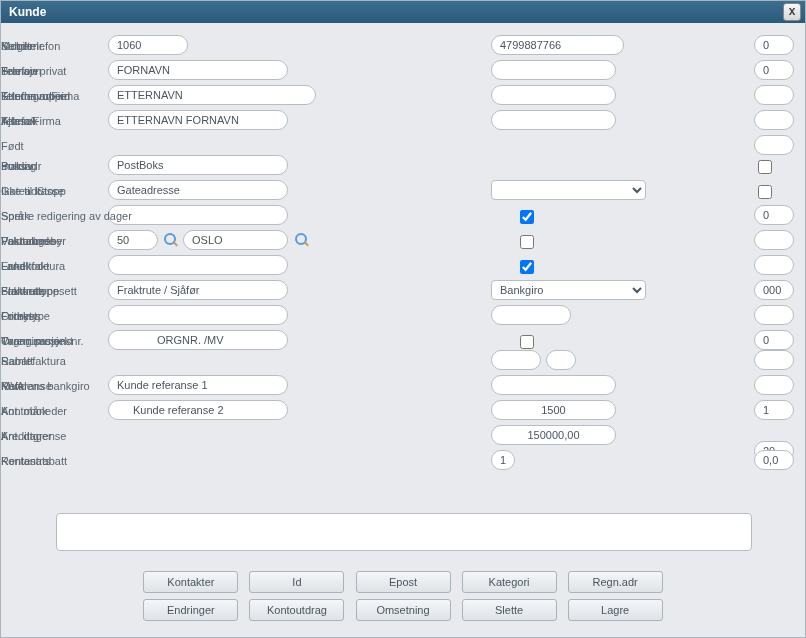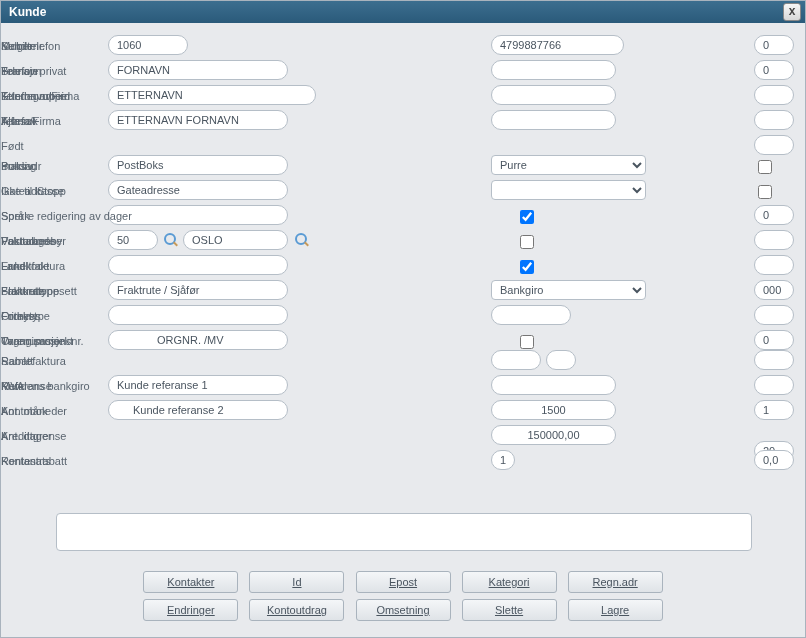--- a/index.html
+++ b/index.html
@@ -128,21 +128,20 @@
     height: 22px;
     margin: 0 4px;
     background: linear-gradient(to bottom, #f4f6f8, #dfe3e7);
     border: 1px solid #a9b3bd;
     border-radius: 3px;
     font-size: 11px;
     color: #4a5560;
     line-height: 20px;
     cursor: pointer;
     text-align: center;
-    text-decoration: underline;
   }
 
   
   .c1l { left: 20px; width: 85px; }
   .c1f { left: 107px; }
   .c2l { left: 320px; width: 160px; }
   .c2f { left: 490px; }
   .c3l { left: 655px; width: 95px; }
   .c3f { left: 753px; }
 </style>
@@ -238,21 +237,20 @@
     <input type="text" style="position: absolute; top: 62px; width: 125px;" class="c2f" value="">
 
     <div class="row" style="top:87px;">
         <span class="lbl c2l">Telefax</span>
       </div>
     <input type="text" style="position: absolute; top: 87px; width: 125px;" class="c2f" value="">
 
     <div class="row" style="top:132px;">
         <span class="lbl c2l">Purring</span>
       </div>
-    <select style="position:absolute;top:132px;width:155px;" class="c2f"><option>Purre</option></select>
 
     <div class="row" style="top:157px;padding-left:36px;">
         <span class="lbl c2l">Stopp</span>
       </div>
     <select style="position:absolute;top:157px;width:155px;" class="c2f"><option></option></select>
 
     <div class="row" style="top:182px;">
         <span class="lbl c2l">Sperre redigering av dager</span>
       </div>
     <input type="checkbox" style="position: absolute; top: 184px; left: 515px;" checked="">

